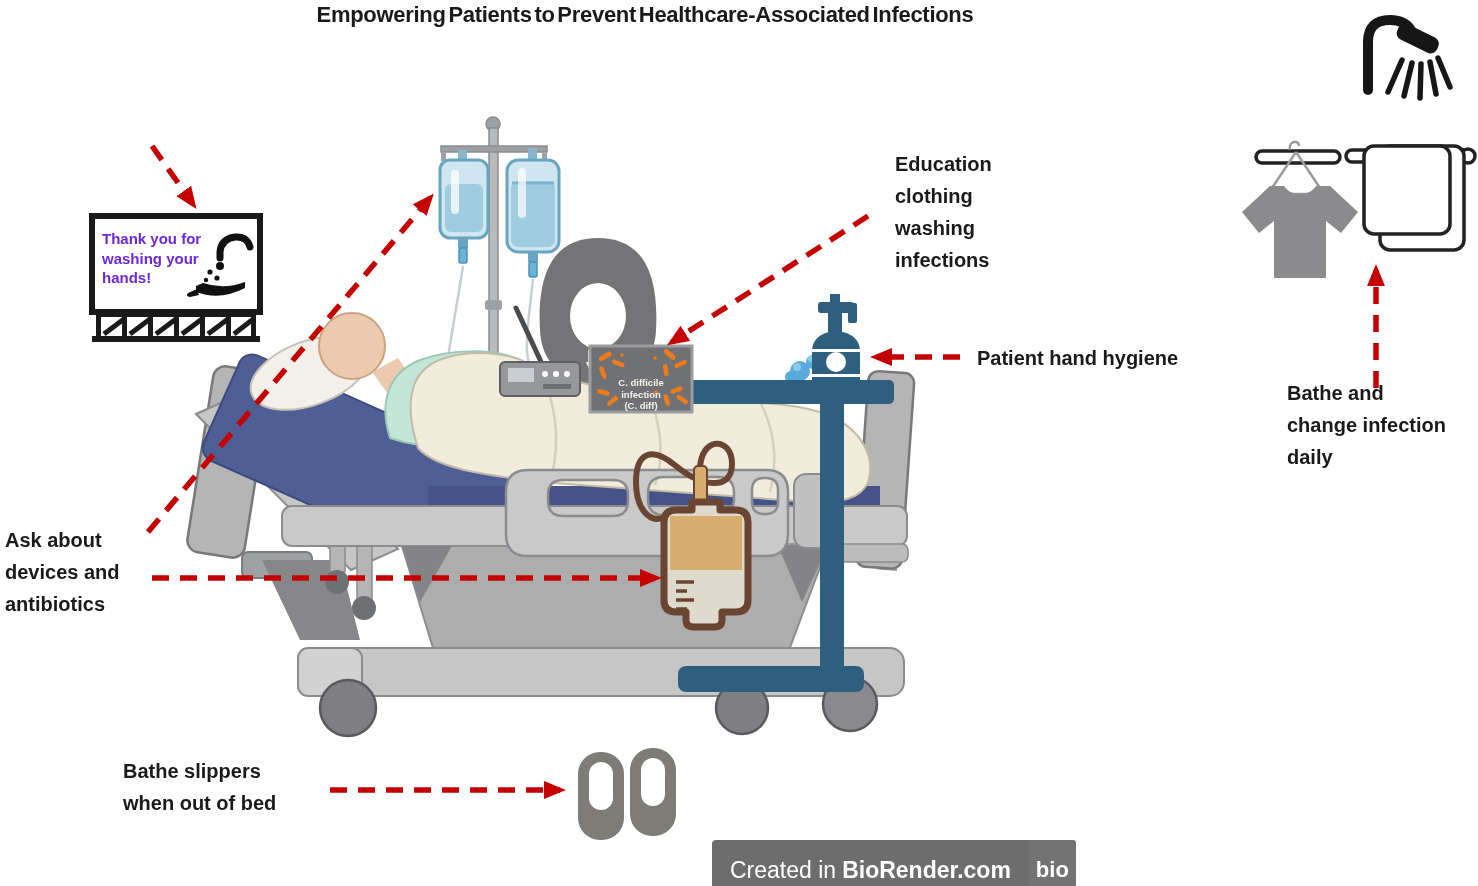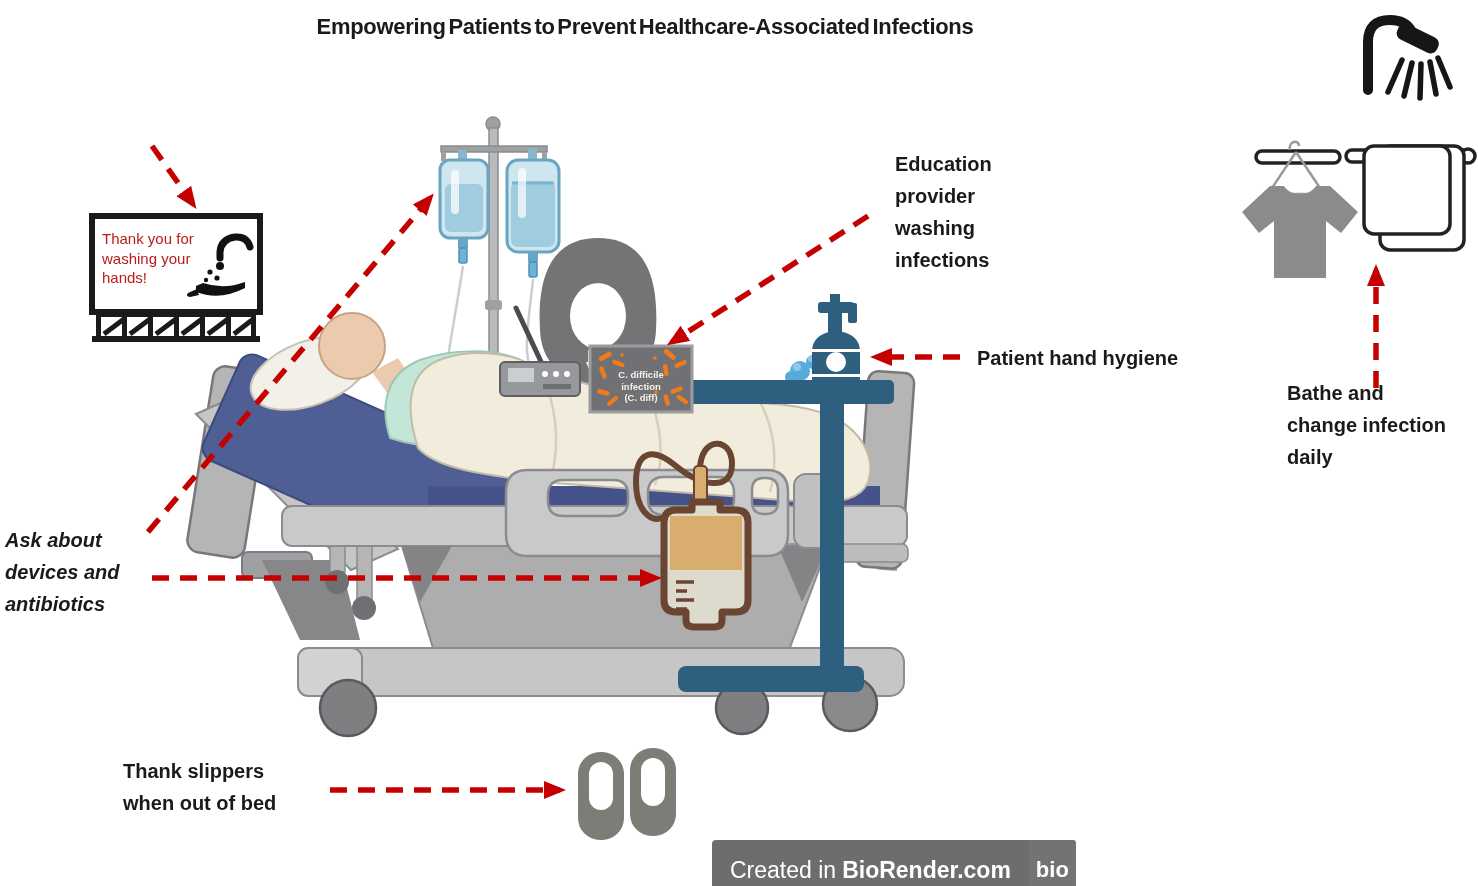--- a/index.html
+++ b/index.html
@@ -1,24 +1,24 @@
 <!DOCTYPE html>
 <html><head>
 <meta charset="utf-8">
 <style>
   html,body{margin:0;padding:0;background:#fff;}
   #canvas{position:relative;width:1478px;height:886px;background:#ffffff;overflow:hidden;
           font-family:"Liberation Sans",sans-serif;}
   svg{position:absolute;left:0;top:0;}
   .title{position:absolute;left:0;top:2px;width:1290px;text-align:center;font-weight:bold;
-         font-size:22px;letter-spacing:-0.3px;word-spacing:-3px;color:#1a1a1a;margin-top:12px;}
+         font-size:22px;letter-spacing:-0.3px;word-spacing:-3px;color:#1a1a1a;}
   .lbl{position:absolute;font-weight:bold;font-size:20px;line-height:32px;color:#1a1a1a;white-space:nowrap;}
-  .sign-text{position:absolute;left:102px;top:229px;width:116px;font-weight:normal;font-size:15px;
-             line-height:19.5px;color:#b91c1c;}
-  .laptop-text{position:absolute;left:592px;top:369px;width:98px;text-align:center;font-weight:bold;
+  .sign-text{position:absolute;left:102px;top:229px;width:116px;font-weight:bold;font-size:15px;
+             line-height:19.5px;color:#6d28d9;}
+  .laptop-text{position:absolute;left:592px;top:377px;width:98px;text-align:center;font-weight:bold;
                font-size:9.5px;line-height:11.5px;color:#f5f2ea;}
   .badge{position:absolute;left:712px;top:840px;height:60px;display:flex;}
   .badge-main{background:#6d6d6d;color:#ffffff;font-size:23px;padding:0 18px;display:flex;
               align-items:center;border-radius:4px 0 0 4px;}
   .badge-main b{margin-left:6px;}
   .badge-logo{background:#737373;width:47px;display:flex;align-items:center;justify-content:center;
               color:#ffffff;font-weight:bold;font-size:22px;border-radius:0 3px 3px 0;}
 </style>
 </head>
 <body>
@@ -260,43 +260,43 @@
     <path d="M 152,578 L 656,578" marker-end="url(#ah)"></path>
     <path d="M 330,790 L 560,790" marker-end="url(#ah)"></path>
   </g>
 </svg>
 
 <div class="title">Empowering Patients to Prevent Healthcare-Associated Infections</div>
 
 
 <div class="lbl" style="left:895px;top:148px;">
   <div>Education</div>
-  <div>provider</div>
+  <div>clothing</div>
   <div>washing</div>
   <div>infections</div>
 </div>
 
 <div class="lbl" style="left:977px;top:342px;">
   <div>Patient hand hygiene</div>
 </div>
 
 <div class="lbl" style="left:1287px;top:377px;">
   <div>Bathe and</div>
   <div>change infection</div>
   <div>daily</div>
 </div>
 
-<div class="lbl" style="left:5px;top:524px;font-style:italic;">
+<div class="lbl" style="left:5px;top:524px;">
   <div>Ask about</div>
   <div>devices and</div>
   <div>antibiotics</div>
 </div>
 
 <div class="lbl" style="left:123px;top:755px;">
-  <div>Thank slippers</div>
+  <div>Bathe slippers</div>
   <div>when out of bed</div>
 </div>
 
 <div class="sign-text">
   <div>Thank you for</div>
   <div>washing your</div>
   <div>hands!</div>
 </div>
 
 <div class="laptop-text">

